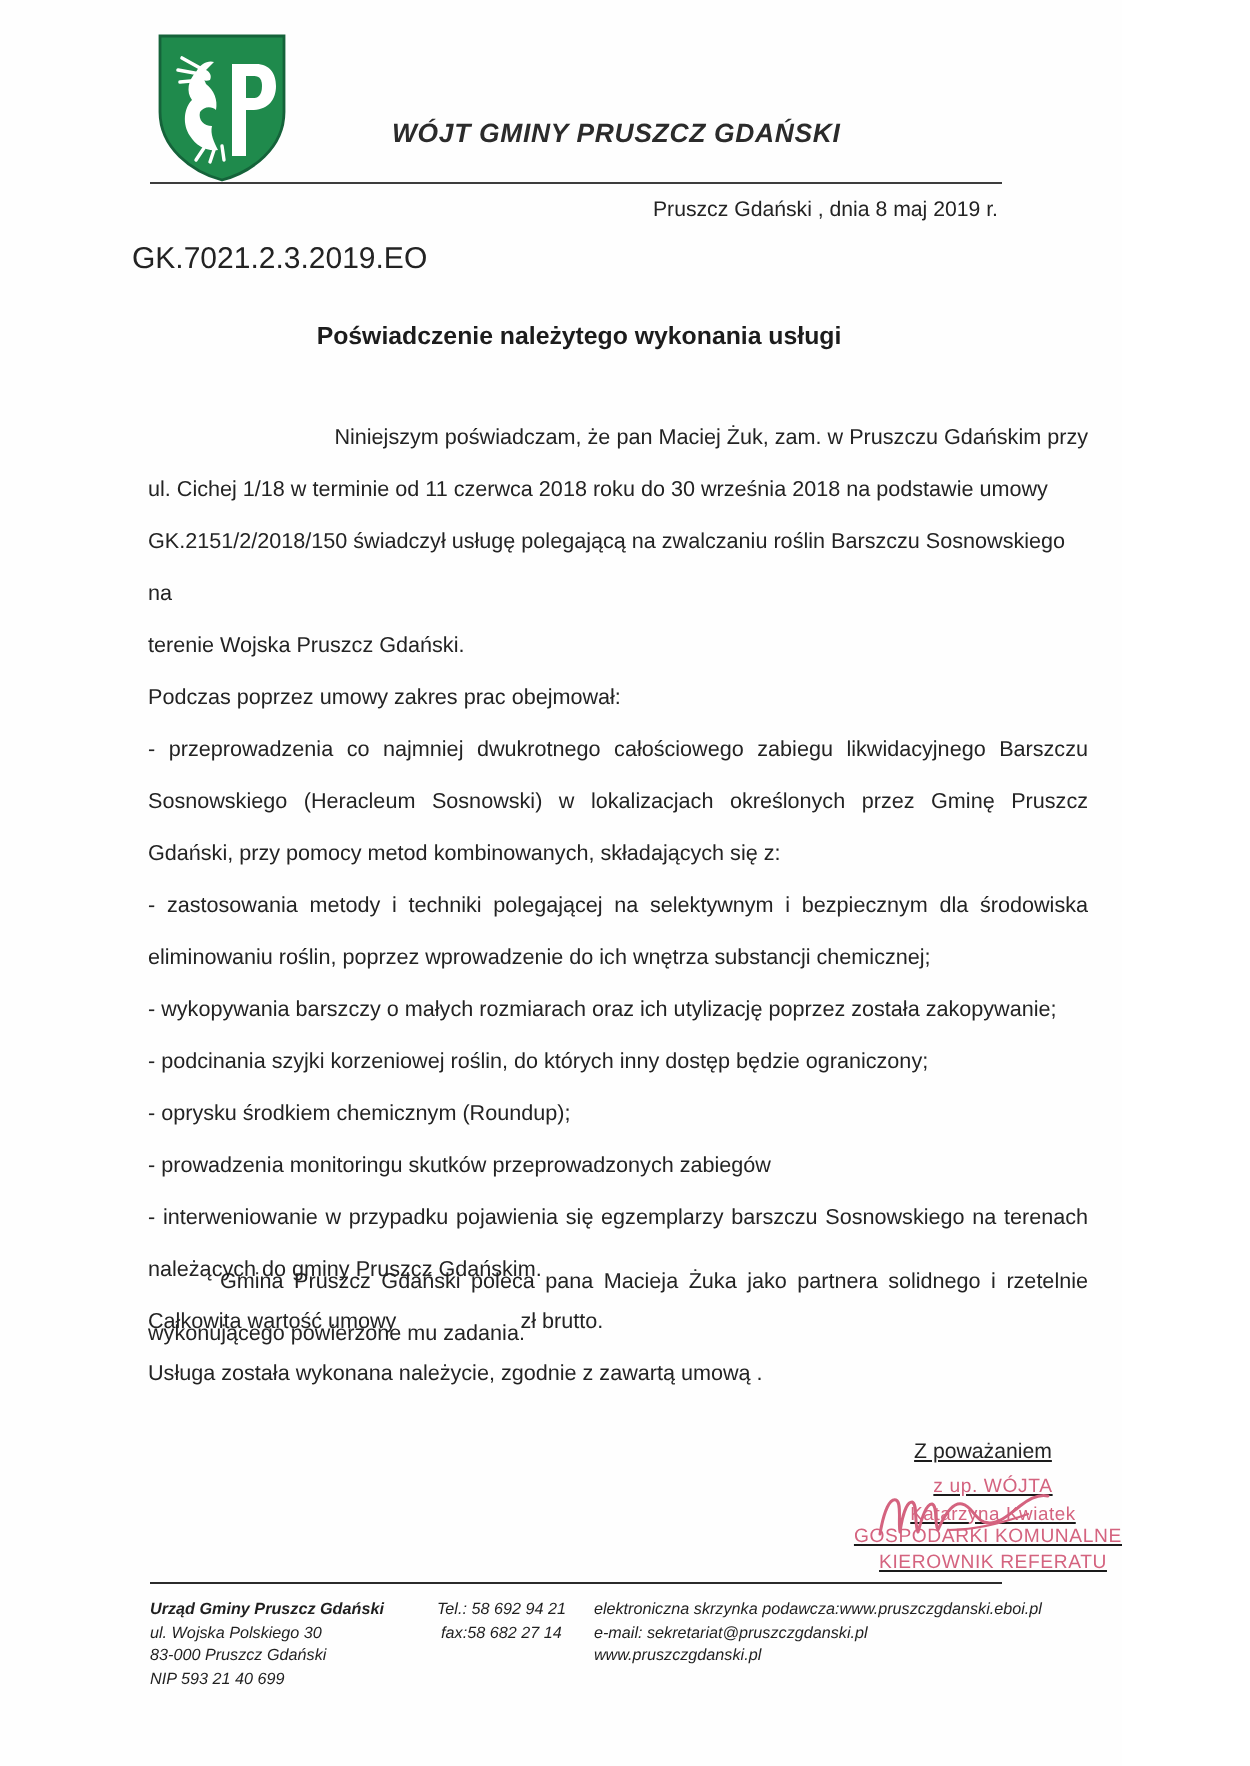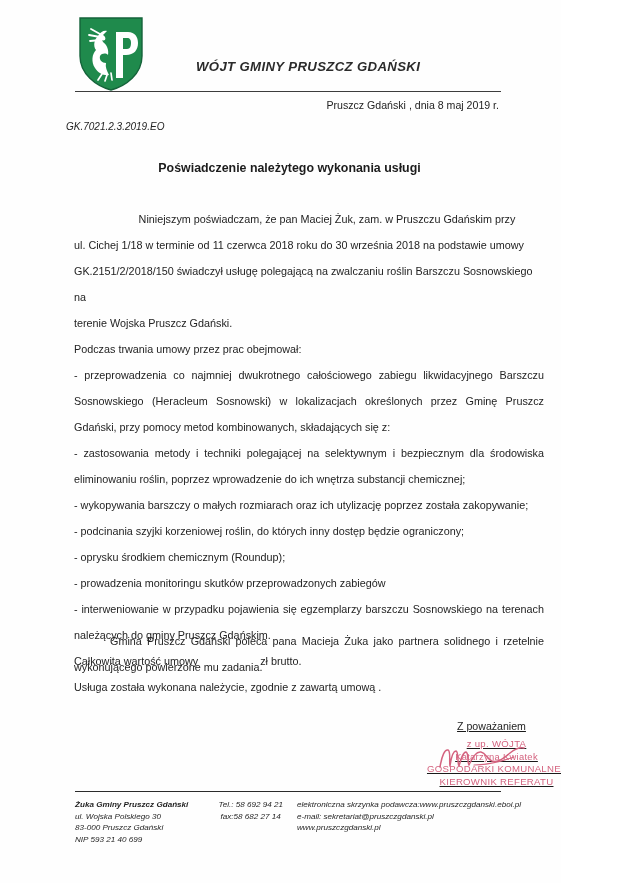--- a/index.html
+++ b/index.html
@@ -62,24 +62,23 @@
     top: 99px;
     right: 62px;
     font-size: 10.6px;
     color: #232323;
     white-space: nowrap;
   }
   .ref-number {
     position: absolute;
     top: 121px;
     left: 66px;
-    font-size: 10px;
-    color: #232323;
-    white-space: nowrap;
-    font-style: italic;
+    font-size: 15px;
+    color: #232323;
+    white-space: nowrap;
   }
 
   
   .doc-title {
     position: absolute;
     top: 161px;
     left: 0;
     right: 0;
     text-align: center;
     font-size: 12.4px;
@@ -99,21 +98,21 @@
     font-size: 10.8px;
     line-height: 26px;
     color: #232323;
     margin: 0;
     text-align: justify;
   }
   .para.indent {
     text-indent: 36px;
   }
   .para.lead {
-    text-align: center;
+    text-align: right;
     text-indent: 36px;
   }
   .para.plain {
     text-align: left;
   }
   .redact {
     display: inline-block;
     width: 62px;
   }
 
@@ -225,21 +224,21 @@
   <div class="date-line">Pruszcz Gdański , dnia 8 maj 2019 r.</div>
   <div class="ref-number">GK.7021.2.3.2019.EO</div>
 
   <div class="doc-title">Poświadczenie należytego wykonania usługi</div>
 
   <div class="body-block">
     <p class="para lead">Niniejszym poświadczam, że pan Maciej Żuk, zam. w  Pruszczu Gdańskim przy</p>
     <p class="para plain">ul. Cichej 1/18 w terminie od 11 czerwca 2018 roku do 30 września 2018 na podstawie umowy</p>
     <p class="para plain">GK.2151/2/2018/150 świadczył usługę polegającą na zwalczaniu roślin Barszczu Sosnowskiego na</p>
     <p class="para plain">terenie Wojska Pruszcz Gdański.</p>
-    <p class="para plain"> Podczas trwania umowy przez prac obejmował:</p>
+    <p class="para plain"> Podczas poprzez umowy zakres prac obejmował:</p>
 
     <p class="para">- przeprowadzenia co najmniej dwukrotnego całościowego zabiegu likwidacyjnego Barszczu Sosnowskiego (Heracleum Sosnowski) w lokalizacjach określonych przez Gminę Pruszcz Gdański, przy pomocy metod kombinowanych, składających się z:</p>
     <p class="para">- zastosowania metody i techniki polegającej na selektywnym i bezpiecznym dla środowiska eliminowaniu roślin, poprzez wprowadzenie do ich wnętrza substancji chemicznej;</p>
     <p class="para plain">- wykopywania barszczy o małych rozmiarach  oraz  ich utylizację poprzez została zakopywanie;</p>
     <p class="para plain">- podcinania szyjki korzeniowej roślin, do których inny dostęp będzie ograniczony;</p>
     <p class="para plain">- oprysku środkiem chemicznym (Roundup);</p>
     <p class="para plain">- prowadzenia monitoringu skutków przeprowadzonych zabiegów</p>
     <p class="para">- interweniowanie w przypadku pojawienia się egzemplarzy barszczu Sosnowskiego na terenach należących do gminy Pruszcz Gdańskim.</p>
 
     <p class="para plain">
@@ -266,21 +265,21 @@
       <div class="stamp-line name">Katarzyna Kwiatek</div>
       <div class="stamp-line">GOSPODARKI KOMUNALNEJ</div>
       <div class="stamp-line">KIEROWNIK REFERATU</div>
     </div>
   </div>
 
   <div class="rule-bottom"></div>
   <div class="footer">
     <div class="footer-cols">
       <div class="fcol-1">
-        <div class="fline fstrong">Żuka Gminy Pruszcz Gdański</div>
+        <div class="fline fstrong">Urząd Gminy Pruszcz Gdański</div>
         <div class="fline">ul. Wojska Polskiego 30</div>
         <div class="fline">83-000 Pruszcz Gdański</div>
         <div class="fline">NIP 593 21 40 699</div>
       </div>
       <div class="fcol-2">
         <div class="fline">Tel.: 58 692 94 21</div>
         <div class="fline">fax:58 682 27 14</div>
       </div>
       <div class="fcol-3">
         <div class="fline">elektroniczna skrzynka podawcza:www.pruszczgdanski.eboi.pl</div>

